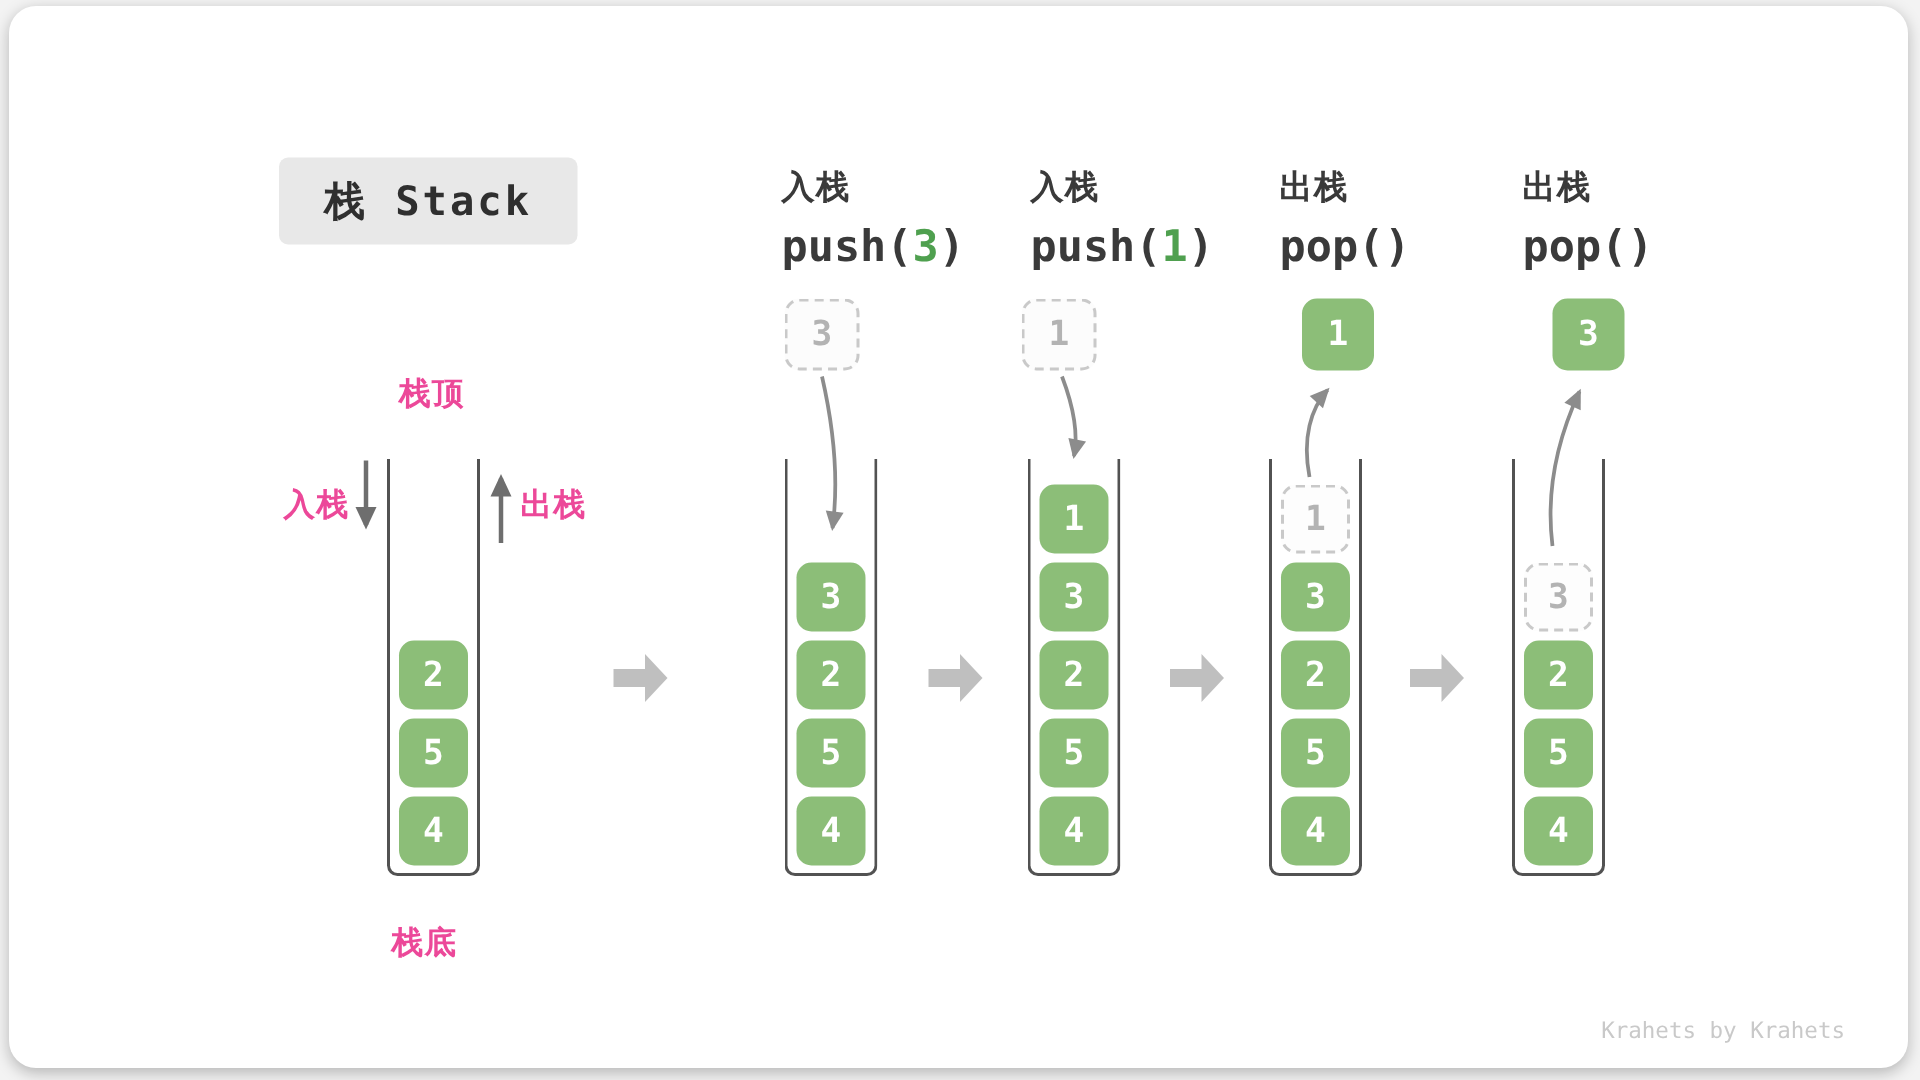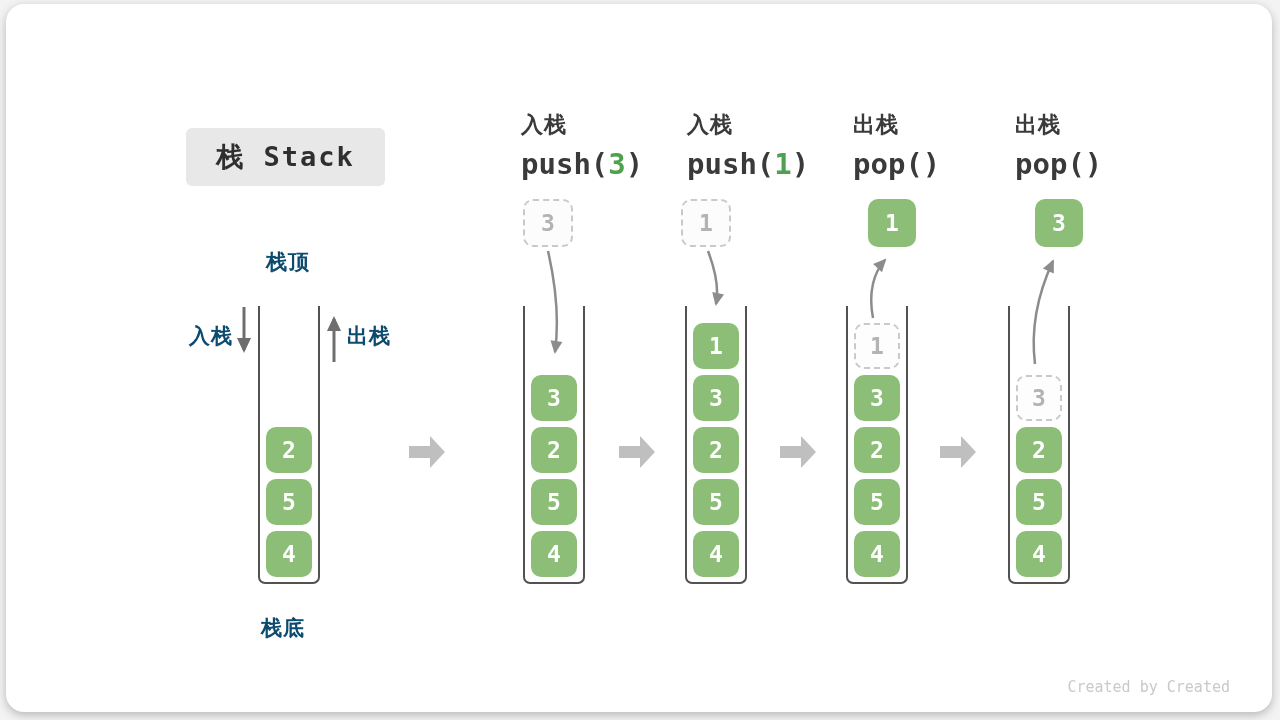--- a/index.html
+++ b/index.html
@@ -1,23 +1,23 @@
 <!DOCTYPE html>
 <html><head>
 <meta charset="utf-8">
 <style>
   html,body{margin:0;padding:0;background:#f3f3f3;}
   .stage{position:relative;width:1280px;height:720px;font-family:"Liberation Sans",sans-serif;}
   .card{position:absolute;left:6px;top:4px;width:1266px;height:708px;background:#ffffff;
         border-radius:18px;box-shadow:0 3px 10px rgba(0,0,0,.25);overflow:hidden;}
   .abs{position:absolute;justify-content:flex-end;}
-  .title-badge{left:180px;top:124px;width:199px;height:58px;background:#e8e8e8;border-radius:6px;
+  .title-badge{left:180px;top:101px;width:199px;height:58px;background:#e8e8e8;border-radius:6px;
                display:flex;align-items:center;justify-content:center;
                font-family:"DejaVu Sans Mono",monospace;font-size:27px;font-weight:bold;color:#2f2f2f;letter-spacing:2px;}
-  .zh-label{font-size:21px;font-weight:bold;color:#0c4a6e;letter-spacing:1px;}
+  .zh-label{font-size:21px;font-weight:bold;color:#ec4899;letter-spacing:1px;}
   .col-header{top:106px;display:flex;flex-direction:column;gap:7px;}
   .col-header .op{font-size:22px;font-weight:bold;color:#3a3a3a;letter-spacing:1px;}
   .col-header .code{font-family:"DejaVu Sans Mono",monospace;font-size:29px;color:#3a3a3a;font-weight:bold;}
   .code .arg{color:#4fa04f;}
   .stack-container{width:62px;height:278px;box-sizing:border-box;background:#ffffff;
        border-left:2px solid #525252;border-right:2px solid #525252;border-bottom:2px solid #525252;
        border-radius:0 0 7px 7px;display:flex;flex-direction:column;justify-content:flex-end;
        align-items:center;gap:6px;padding-bottom:5px;}
   .cell{width:46px;height:46px;flex:0 0 46px;border-radius:10px;background:#8cbe78;color:#ffffff;
         display:flex;align-items:center;justify-content:center;
@@ -123,16 +123,16 @@
 
     <path d="M 867 314 C 862 288, 868 268, 879 256" fill="none" stroke="#8c8c8c" stroke-width="2.5" marker-end="url(#mCurve)"></path>
     <path d="M 1029 360 C 1024 320, 1034 285, 1047 257" fill="none" stroke="#8c8c8c" stroke-width="2.5" marker-end="url(#mCurve)"></path>
 
     <polygon points="403,442 424,442 424,432 439,448 424,464 424,454 403,454" fill="#bfbfbf"></polygon>
     <polygon points="613,442 634,442 634,432 649,448 634,464 634,454 613,454" fill="#bfbfbf"></polygon>
     <polygon points="774,442 795,442 795,432 810,448 795,464 795,454 774,454" fill="#bfbfbf"></polygon>
     <polygon points="934,442 955,442 955,432 970,448 955,464 955,454 934,454" fill="#bfbfbf"></polygon>
   </svg>
 
-  <div class="abs watermark">Created by Created</div>
+  <div class="abs watermark">Krahets by Krahets</div>
 
  </div>
 </div>
 
 </body></html>

